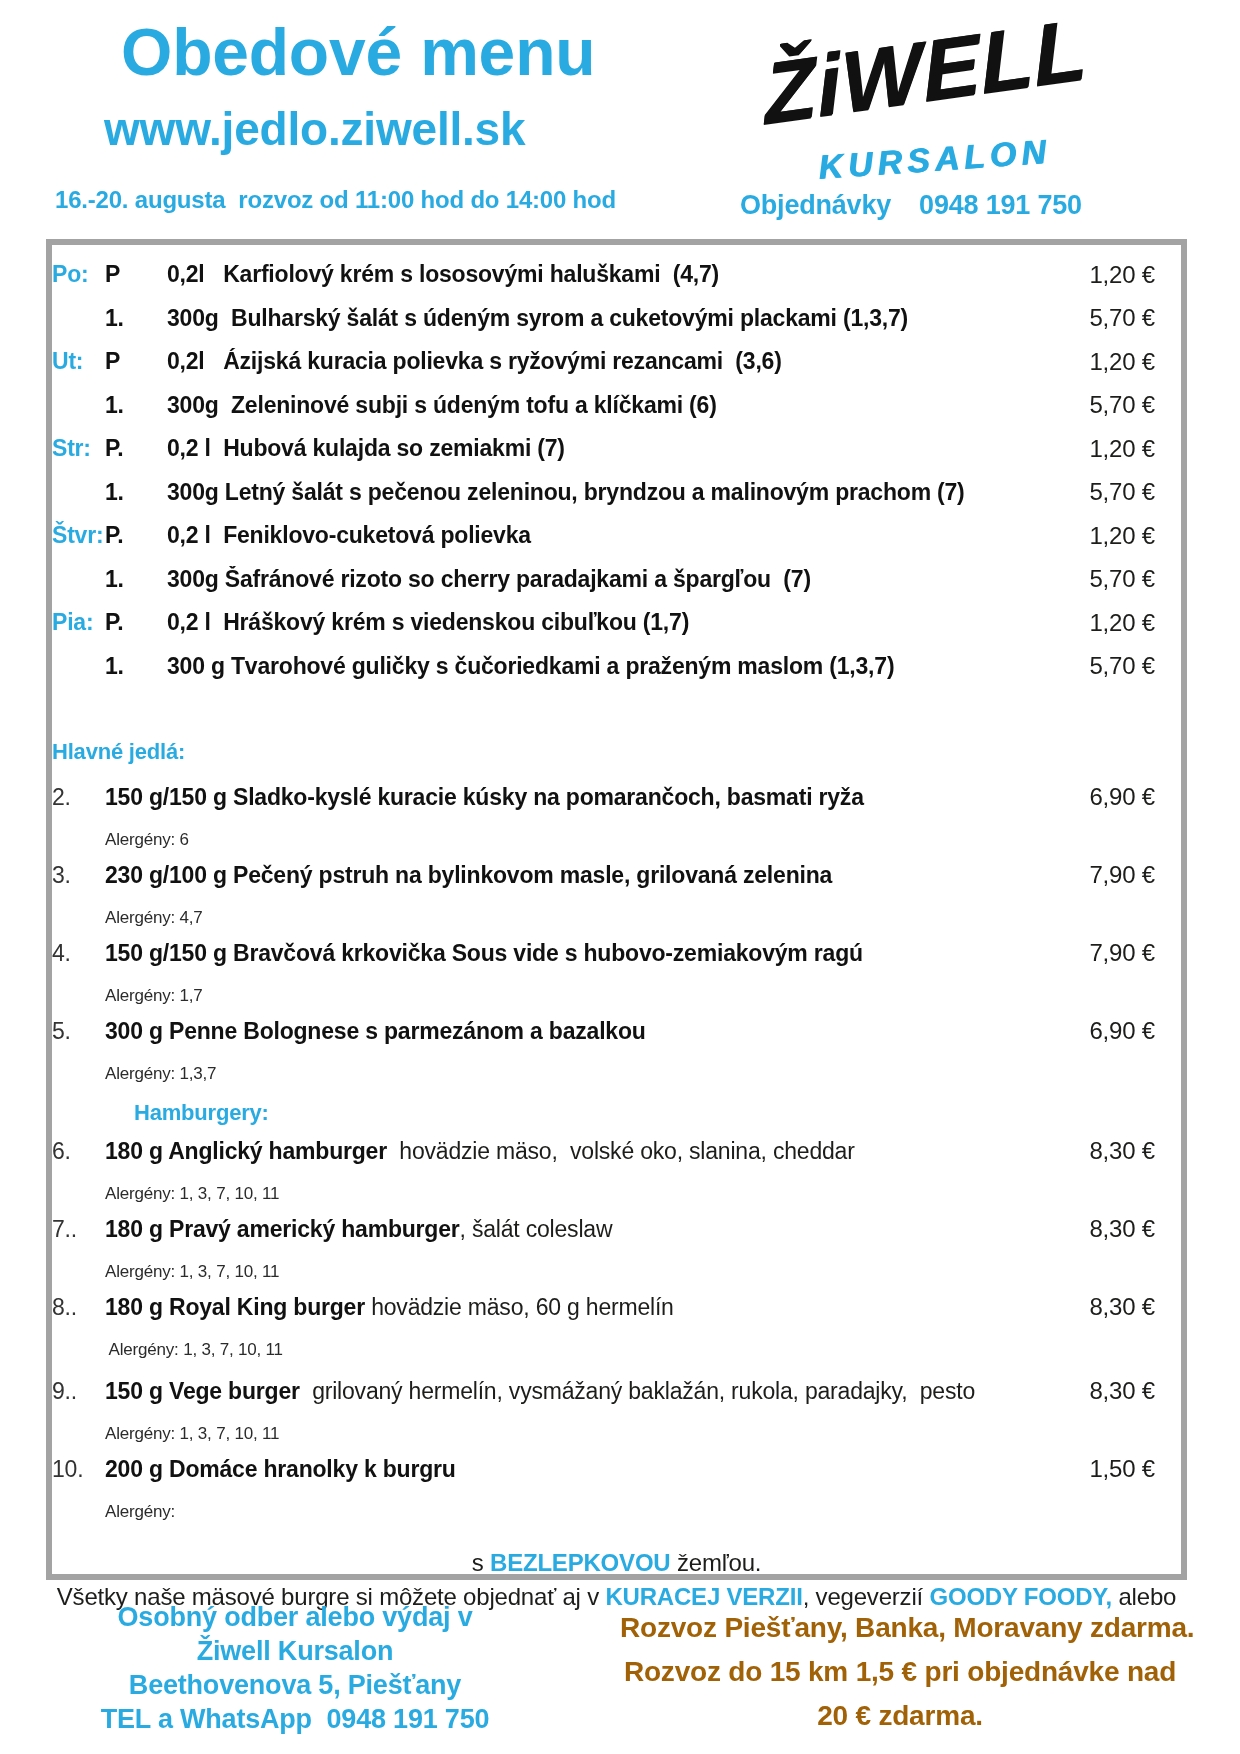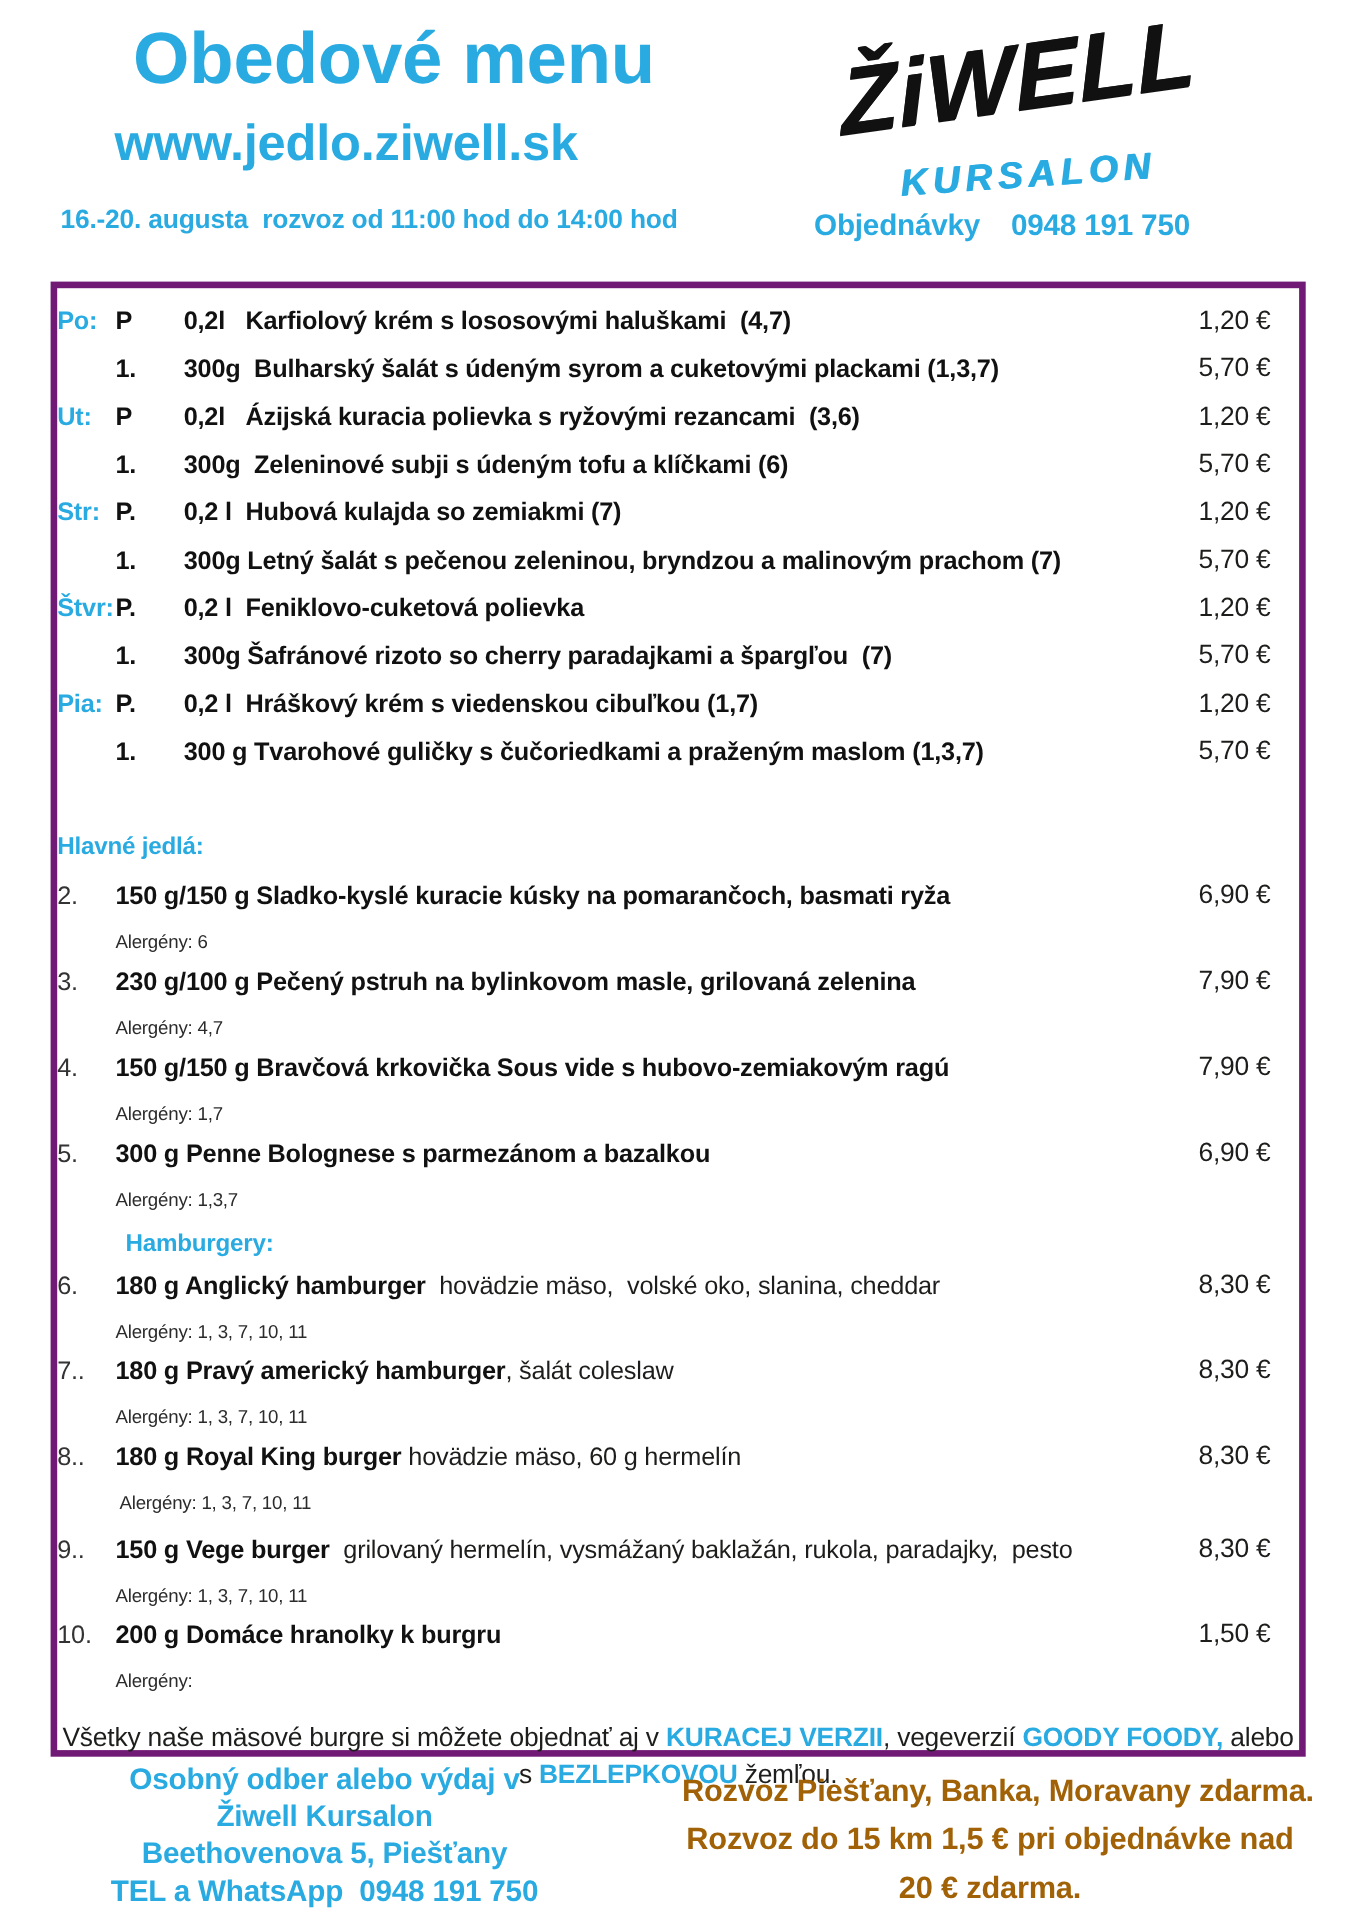--- a/index.html
+++ b/index.html
@@ -17,33 +17,33 @@
     text-shadow:1px 0 currentColor,0 1px currentColor;white-space:pre;
   }
   .brand-sub{
     position:absolute;left:818px;top:140px;font-size:34px;font-weight:bold;font-style:italic;color:#29abe2;
     transform:rotate(-4deg);letter-spacing:5px;text-shadow:1px 0 currentColor;white-space:pre;
   }
   .orders{position:absolute;left:740px;top:190px;font-size:27px;font-weight:bold;color:#29abe2;white-space:pre;}
   .orders .phone{margin-left:28px;}
   
   .menu-box{
-    position:absolute;left:46px;top:256px;width:1129px;height:1329px;
-    border:6px solid #701a75;background:#fff;
+    position:absolute;left:46px;top:239px;width:1129px;height:1329px;
+    border:6px solid #a3a3a3;background:#fff;
   }
   .daily-rows{position:absolute;top:8px;left:0;right:0;}
   .daily-row{display:flex;align-items:center;height:43.5px;}
   .col-day{width:53px;font-size:23px;font-weight:bold;color:#29abe2;white-space:pre;}
   .col-code{width:62px;font-size:23px;font-weight:bold;color:#111;white-space:pre;}
   .col-text{flex:1;font-size:23px;font-weight:bold;color:#111;white-space:pre;overflow:hidden;}
   .col-price{width:130px;text-align:right;padding-right:26px;font-size:24px;font-weight:400;color:#1d1d1b;white-space:pre;}
   
   .sections{position:absolute;top:492px;left:0;right:0;}
   .section-heading{font-size:22px;font-weight:bold;color:#29abe2;line-height:30px;white-space:pre;}
-  .section-heading.indent{padding-left:62px;}
+  .section-heading.indent{padding-left:62px;margin-left:20px;}
   .section:nth-child(2) .section-heading{margin-top:12px;}
   .item{margin-top:8px;}
   .section:nth-child(1) .item:nth-child(2){margin-top:15px;}
   .section:nth-child(2) .item:nth-child(5){margin-top:14px;}
   .item-line{display:flex;align-items:center;line-height:30px;}
   .item-num{width:53px;font-size:23px;font-weight:400;color:#333;white-space:pre;}
   .item-text{flex:1;font-size:23px;color:#111;white-space:pre;overflow:hidden;}
   .item-name{font-weight:bold;}
   .item-desc{font-weight:400;color:#1d1d1b;}
   .allergens{padding-left:53px;margin-top:16px;font-size:17px;font-weight:400;color:#2b2b2b;line-height:24px;white-space:pre;}
@@ -211,22 +211,22 @@
           <div class="item">
             <div class="item-line">
               <span class="item-num">10.</span>
               <span class="item-text"><span class="item-name">200 g Domáce hranolky k burgru</span></span>
               <span class="col-price">1,50 €</span>
             </div>
             <div class="allergens">Alergény:</div>
           </div>
         </div>
         <div class="note">
+          <div class="note-line"><span>s </span><span class="hl">BEZLEPKOVOU</span><span> žemľou.</span></div>
           <div class="note-line"><span>Všetky naše mäsové burgre si môžete objednať aj v </span><span class="hl">KURACEJ VERZII</span><span>, vegeverzií </span><span class="hl">GOODY FOODY,</span><span> alebo</span></div>
-          <div class="note-line"><span>s </span><span class="hl">BEZLEPKOVOU</span><span> žemľou.</span></div>
         </div>
       </div>
   </div>
 
   <div class="footer-left" id="footer-left">
       <div class="footer-line">Osobný odber alebo výdaj v</div>
       <div class="footer-line">Žiwell Kursalon</div>
       <div class="footer-line">Beethovenova 5, Piešťany</div>
       <div class="footer-line">TEL a WhatsApp  0948 191 750</div>
     </div>

